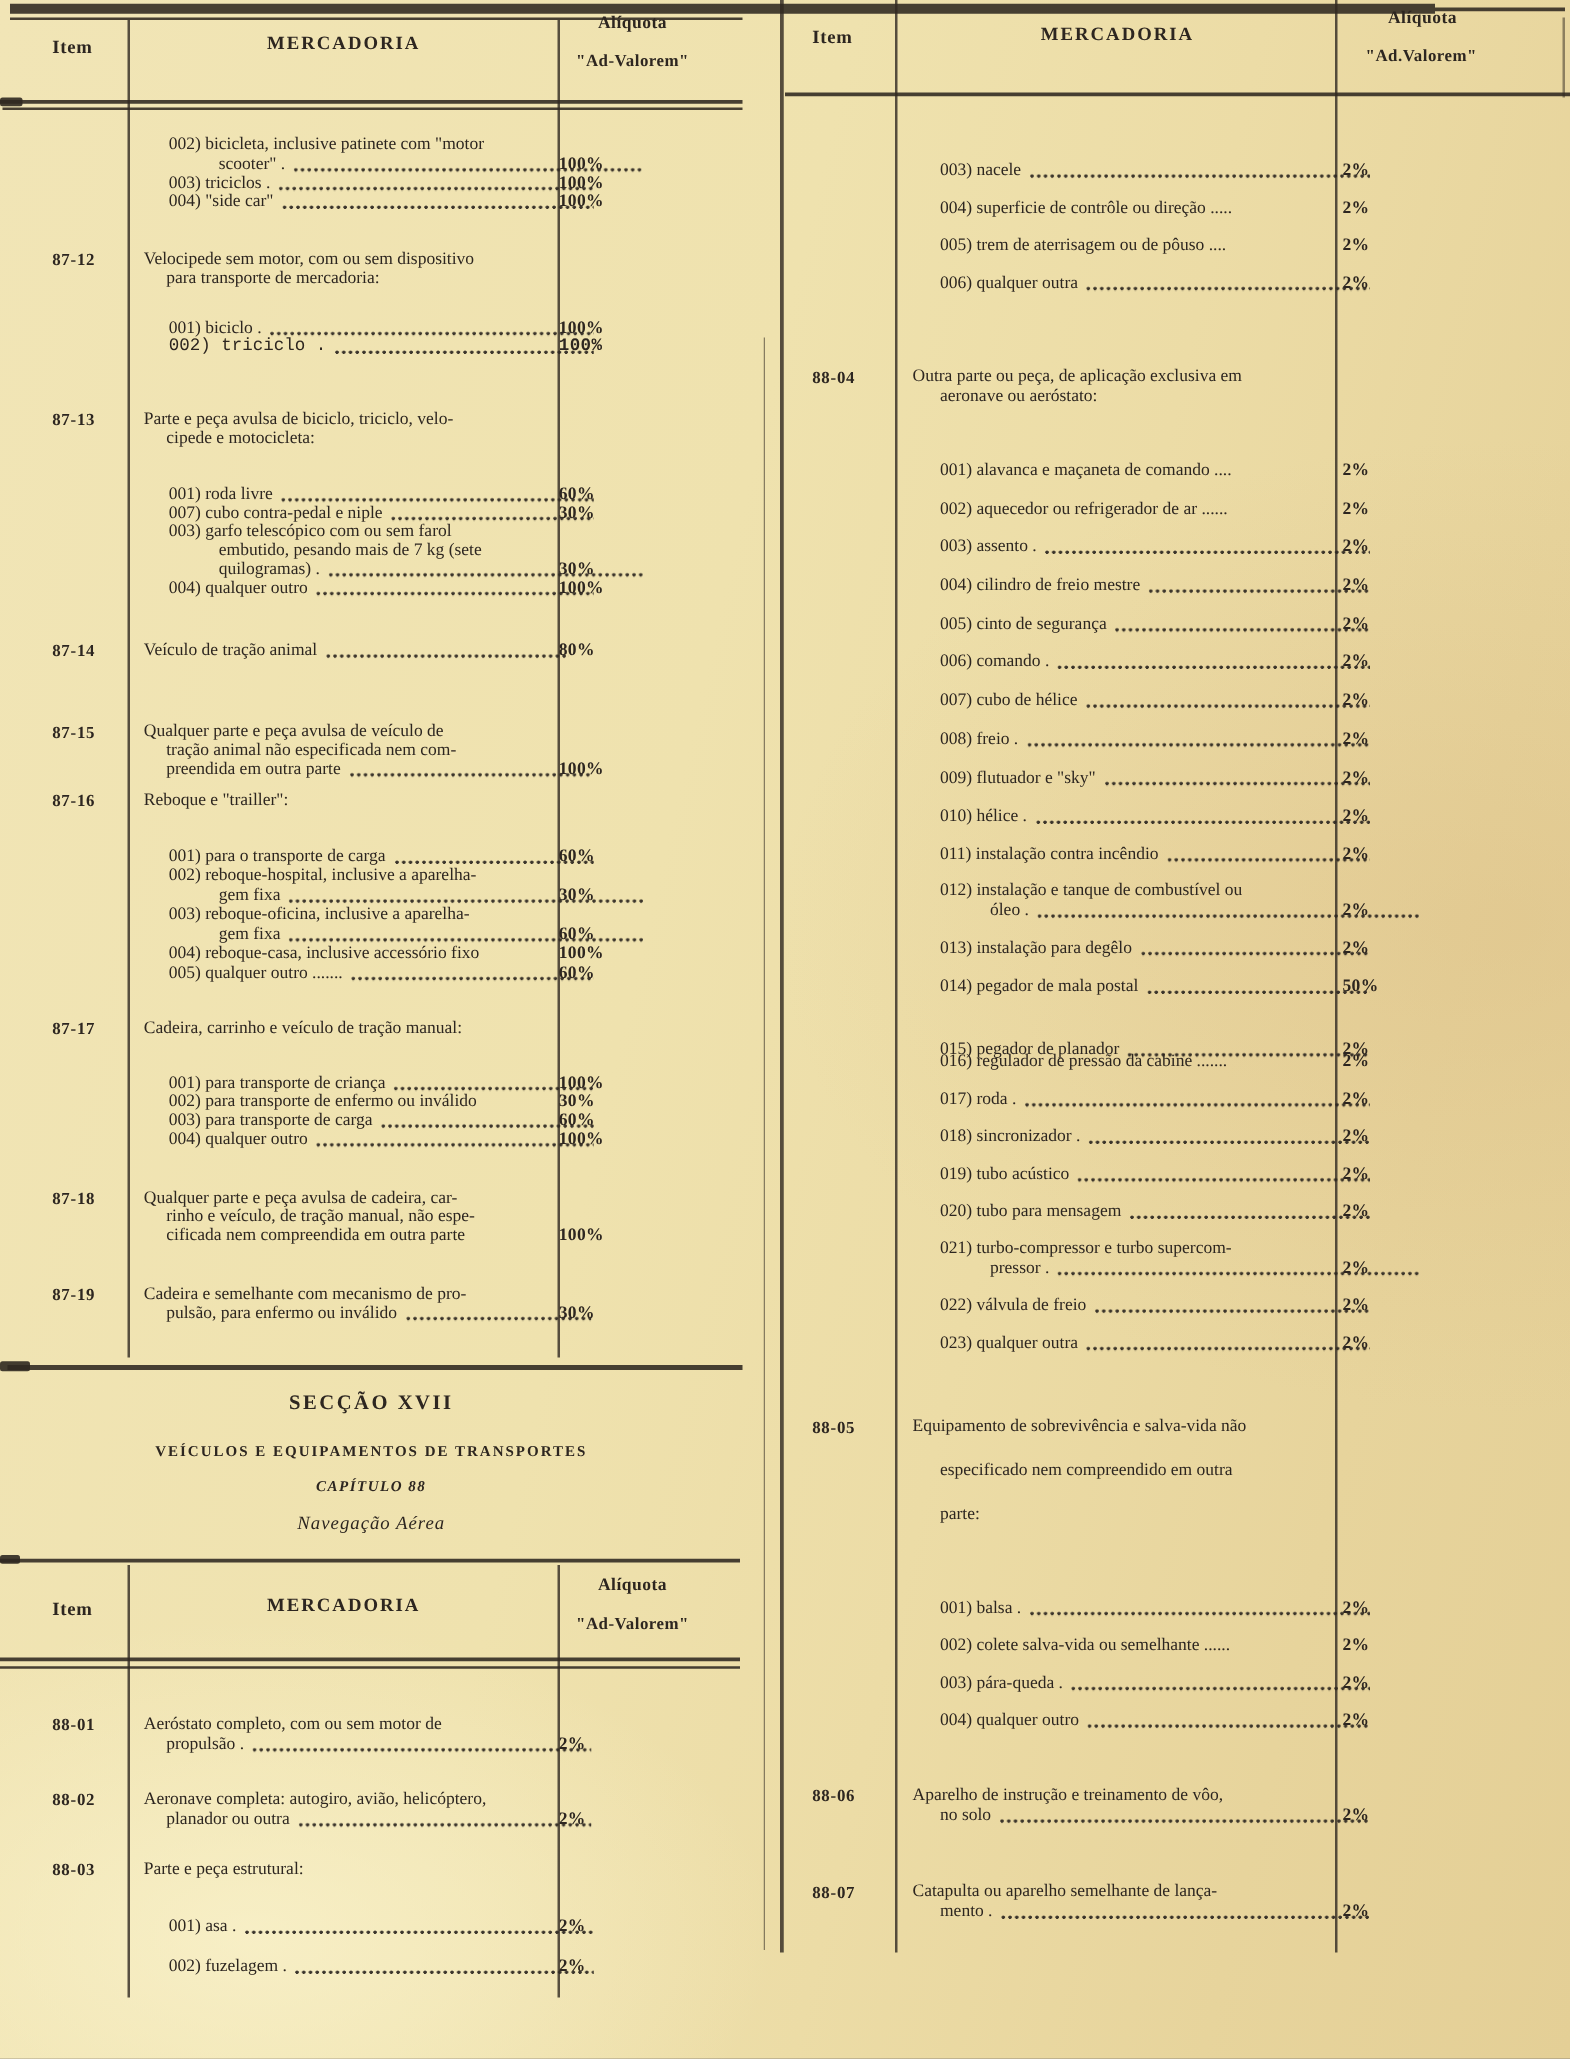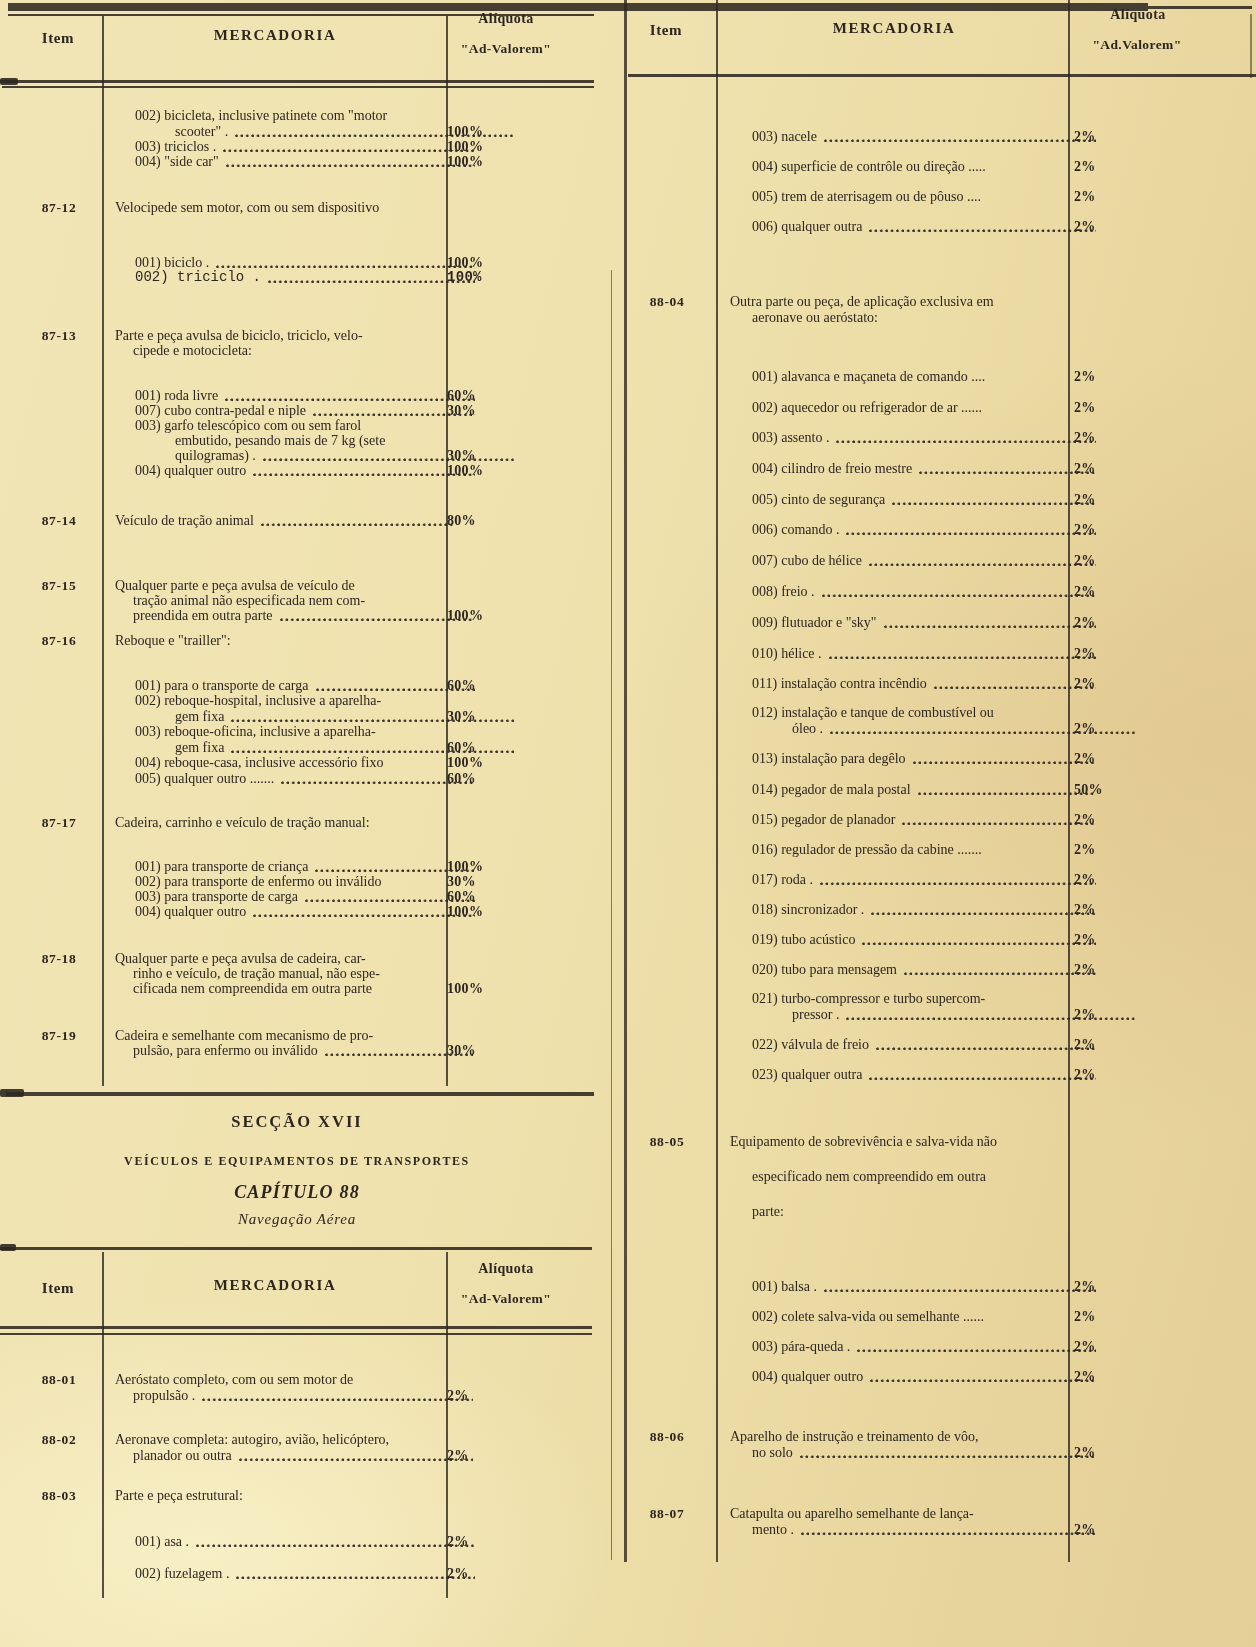--- a/index.html
+++ b/index.html
@@ -90,21 +90,21 @@
   <div>
     <span class="hcell" style="left:628px;top:22px;width:76px;font-size:15px;">Item</span>
     <span class="hcell merc" style="left:722px;top:20px;width:344px;font-size:15px;">MERCADORIA</span>
     <span class="hcell aliq" style="left:1078px;top:7px;width:120px;font-size:14px;">Alíquota</span>
     <span class="hcell aliq" style="left:1072px;top:37px;width:130px;font-size:13.5px;">"Ad.Valorem"</span>
   </div>
 
   <div>
     <div class="shead" style="top:1112px;font-size:16.5px;font-weight:bold;letter-spacing:2px;">SECÇÃO XVII</div>
     <div class="shead" style="top:1154px;font-size:12px;font-weight:bold;letter-spacing:1.6px;">VEÍCULOS E EQUIPAMENTOS DE TRANSPORTES</div>
-    <div class="shead" style="top:1182px;font-size:18px;font-weight:bold;font-style:italic;letter-spacing:1.2px;">CAPÍTULO 88</div>
+    <div class="shead" style="top:1182px;font-size:12px;font-weight:bold;font-style:italic;letter-spacing:1.2px;">CAPÍTULO 88</div>
     <div class="shead" style="top:1211px;font-size:15px;font-style:italic;letter-spacing:.8px;">Navegação Aérea</div>
   </div>
 
   <div>
     <span class="hcell" style="left:18px;top:1280px;width:80px;font-size:15px;">Item</span>
     <span class="hcell merc" style="left:110px;top:1277px;width:330px;font-size:15px;">MERCADORIA</span>
     <span class="hcell aliq" style="left:450px;top:1261px;width:112px;font-size:14px;">Alíquota</span>
     <span class="hcell aliq" style="left:444px;top:1291px;width:124px;font-size:13.5px;">"Ad-Valorem"</span>
   </div>
 
@@ -134,20 +134,25 @@
           <span class="leader"></span>
         </span>
         <span class="rate">100%</span>
       </div>
       <div class="line" style="top: 199px;">
         <span class="itemno">87-12</span>
         <span class="desc ind0">
           <span class="txt">Velocipede sem motor, com ou sem dispositivo</span>
         </span>
       </div>
+      <div class="line" style="top: 214px;">
+        <span class="desc ind1">
+          <span class="txt">para transporte de mercadoria:</span>
+        </span>
+      </div>
       <div class="line" style="top: 254px;">
         <span class="desc ind2">
           <span class="txt">001) biciclo .</span>
           <span class="leader"></span>
         </span>
         <span class="rate">100%</span>
       </div>
       <div class="line" style="top: 269px; font-family: Liberation Mono, monospace;">
         <span class="desc ind2">
           <span class="txt">002) triciclo .</span>
@@ -524,21 +529,21 @@
         </span>
         <span class="rate">2%</span>
       </div>
       <div class="line" style="top: 781px;">
         <span class="desc ind2">
           <span class="txt">014) pegador de mala postal</span>
           <span class="leader"></span>
         </span>
         <span class="rate">50%</span>
       </div>
-      <div class="line" style="top: 811px;">
+      <div class="line" style="top: 831px;">
         <span class="desc ind2">
           <span class="txt">015) pegador de planador</span>
           <span class="leader"></span>
         </span>
         <span class="rate">2%</span>
       </div>
       <div class="line" style="top: 841px;">
         <span class="desc ind2">
           <span class="txt">016) regulador de pressão da cabine .......</span>
         </span>

